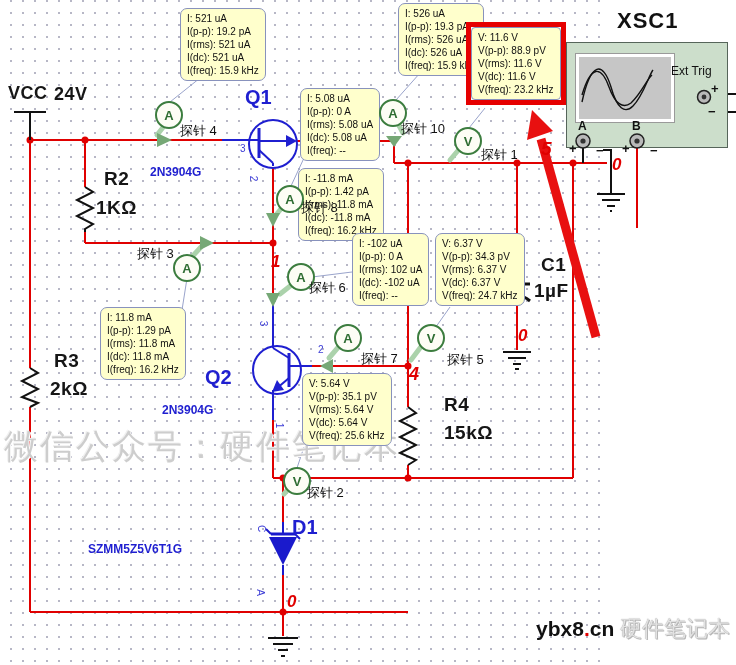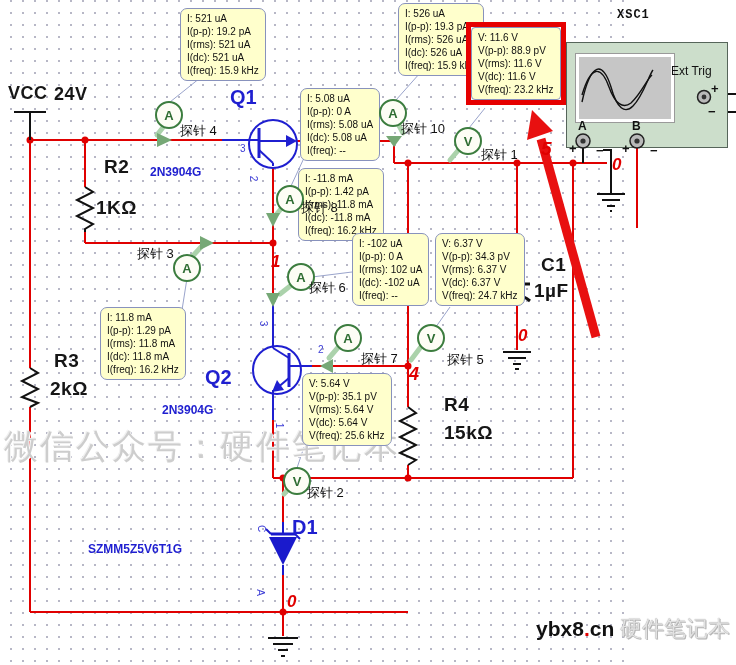--- a/index.html
+++ b/index.html
@@ -1,20 +1,20 @@
 <!DOCTYPE html>
 <html><head>
 <meta charset="utf-8">
 <style>
   html,body{margin:0;padding:0;}
   body{width:736px;height:665px;overflow:hidden;font-family:"Liberation Sans",sans-serif;}
   #canvas{position:relative;width:604px;height:665px;
     background-color:#ffffff;
     background-image:radial-gradient(circle,#b7b7c6 1px, transparent 1.1px);
-    background-size:12px 12px;background-position:5px 7px;padding-left:20px;}
+    background-size:12px 12px;background-position:5px 7px;}
   #wiring{position:absolute;left:0;top:0;z-index:1;}
   .mbox{position:absolute;background:#ffffcc;border:1px solid #8892bd;border-radius:7px;
     padding:3px 6px;font-size:10px;line-height:13px;color:#101010;white-space:nowrap;z-index:3;}
   .hl-frame{position:absolute;left:466px;top:22px;border:5px solid #e60000;z-index:3;background:#fff;}
   .hl-frame .mbox{position:static;border-radius:4px;}
   .probe{position:absolute;width:24px;height:24px;border-radius:50%;background:#fdfdf5;
     border:2px solid #3c7d3f;color:#2f6d33;font-weight:bold;font-size:13px;
     display:flex;align-items:center;justify-content:center;z-index:4;}
   .plabel{position:absolute;font-size:13px;color:#111;z-index:4;white-space:nowrap;}
   .node{position:absolute;color:#e00000;font-weight:bold;font-style:italic;font-size:17px;z-index:2;white-space:nowrap;}
@@ -22,22 +22,22 @@
   .refblue{position:absolute;color:#1f1fd0;font-weight:bold;font-size:12px;z-index:2;white-space:nowrap;}
   .qref{position:absolute;color:#1f1fd0;font-weight:bold;font-size:20px;z-index:2;white-space:nowrap;}
   .pin{position:absolute;color:#3c3cd6;font-size:10px;z-index:2;}
   .rot{transform:rotate(90deg);}
   .scopebox{position:absolute;left:566px;top:42px;width:160px;height:104px;background:#ccdecb;
     border:1px solid #56655a;z-index:2;}
   .scopescreen{position:absolute;left:9px;top:11px;width:92px;height:62px;background:#c6c6c6;
     border:3px solid #ffffff;outline:1px solid #9a9a9a;}
   .scopetxt{position:absolute;font-size:12px;color:#111;z-index:3;white-space:nowrap;}
   .sign{position:absolute;font-size:13px;font-weight:bold;color:#111;z-index:3;}
-  .xsc{position:absolute;left:617px;top:8px;font-family:Liberation Mono, monospace;
-    font-weight:bold;font-size:12px;letter-spacing:1px;color:#111;z-index:2;}
+  .xsc{position:absolute;left:617px;top:8px;font-family:Liberation Sans, sans-serif;
+    font-weight:bold;font-size:22px;letter-spacing:1px;color:#111;z-index:2;}
   .wm-center{position:absolute;left:4px;top:424px;font-size:34px;letter-spacing:2px;
     color:#cdcdcd;text-shadow:1px 1px 0 #ffffff,-1px -1px 0 #f0f0f0;z-index:2;white-space:nowrap;text-align:center;}
   .brand{position:absolute;left:536px;top:614px;z-index:2;white-space:nowrap;font-size:21px;}
   .brand .bk{font-weight:bold;color:#111;}
   .brand .rd{font-weight:bold;color:#e00000;}
   .brand .gy{font-size:22px;color:#e2e2e2;text-shadow:0 0 1px #8f8f8f,1px 1px 0 #bbbbbb;}
 </style>
 </head>
 <body>
 
@@ -311,29 +311,29 @@
   <div class="pin" style="left:240px;top:143px">3</div>
   <div class="pin rot" style="left:251px;top:173px">2</div>
   <div class="pin rot" style="left:261px;top:318px">3</div>
   <div class="pin" style="left:318px;top:344px">2</div>
   <div class="pin rot" style="left:277px;top:420px">1</div>
   <div class="pin rot" style="left:258px;top:523px">C</div>
   <div class="pin rot" style="left:257px;top:587px">A</div>
 
   <div class="refblack" style="left:8px;top:83px;font-size:18px">VCC</div>
   <div class="refblack" style="left:54px;top:84px;font-size:18px">24V</div>
-  <div class="refblack" style="left:104px;top:156px">R2</div>
+  <div class="refblack" style="left:104px;top:168px">R2</div>
   <div class="refblack" style="left:96px;top:197px">1KΩ</div>
   <div class="refblack" style="left:54px;top:350px">R3</div>
   <div class="refblack" style="left:50px;top:378px">2kΩ</div>
   <div class="refblack" style="left:444px;top:394px">R4</div>
   <div class="refblack" style="left:444px;top:422px">15kΩ</div>
   <div class="refblack" style="left:541px;top:254px">C1</div>
   <div class="refblack" style="left:534px;top:280px">1µF</div>
-  <div class="qref" style="left:230px;top:86px">Q1</div>
+  <div class="qref" style="left:245px;top:86px">Q1</div>
   <div class="refblue" style="left:150px;top:165px">2N3904G</div>
   <div class="qref" style="left:205px;top:366px">Q2</div>
   <div class="refblue" style="left:162px;top:403px">2N3904G</div>
   <div class="qref" style="left:292px;top:516px">D1</div>
   <div class="refblue" style="left:88px;top:542px">SZMM5Z5V6T1G</div>
 
   <div class="xsc">XSC1</div>
   <div class="scopebox">
     <div class="scopescreen">
       <svg width="92" height="62" viewBox="0 0 92 62">

